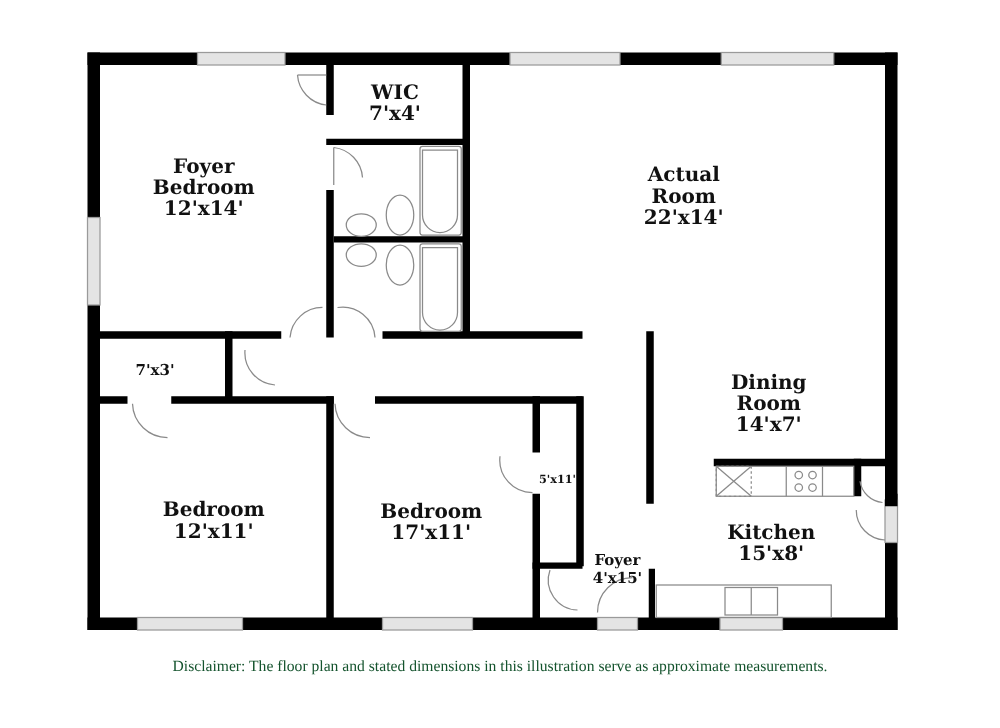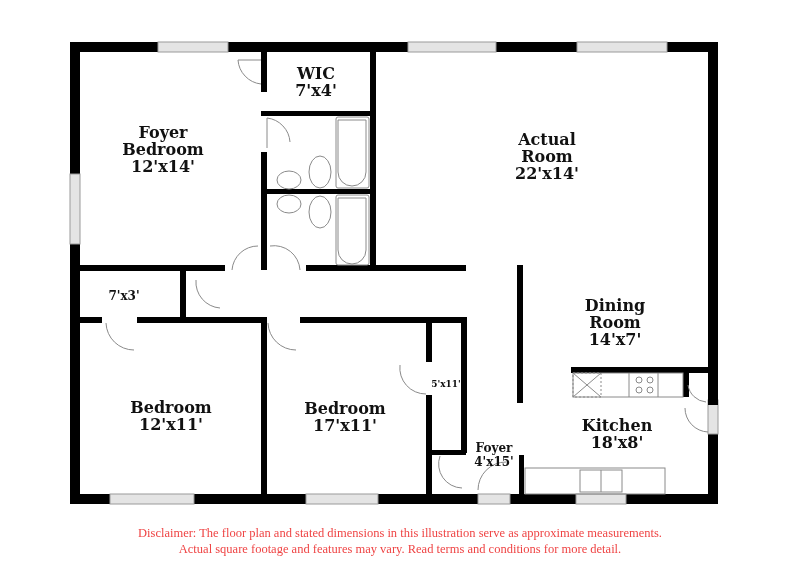--- a/index.html
+++ b/index.html
@@ -2,21 +2,21 @@
 <html><head>
 <meta charset="utf-8">
 <style>
   html, body { margin: 0; padding: 0; background: #ffffff; }
   body { width: 800px; height: 582px; position: relative; overflow: hidden; font-family: "DejaVu Serif", "Liberation Serif", serif; }
   #plan { position: absolute; left: 0; top: 0; width: 800px; height: 582px; }
   .label { position: absolute; text-align: center; font-family: "DejaVu Serif", "Liberation Serif", serif; font-weight: bold; color: #111; line-height: 17px; font-size: 16px; transform: translateX(-50%); white-space: nowrap; }
   .label span { display: block; }
   .label.small { font-size: 12px; line-height: 14px; }
   .label.tiny { font-size: 9px; line-height: 10px; }
-  .disclaimer { position: absolute; left: 0; top: 525px; width: 800px; text-align: center; font-family: "Liberation Serif", "DejaVu Serif", serif; font-size: 12.5px; line-height: 16px; color: #ef4444; }
+  .disclaimer { position: absolute; left: 0; top: 525px; width: 800px; text-align: center; font-family: "Liberation Serif", "DejaVu Serif", serif; font-size: 12.5px; line-height: 16px; color: #14532d; }
   .disclaimer span { display: block; }
 </style>
 </head>
 <body>
 
 <svg id="plan" viewBox="0 0 800 582" xmlns="http://www.w3.org/2000/svg">
   <g fill="#000">
 
     <rect x="70" y="42" width="648" height="10"></rect>
 
@@ -140,21 +140,21 @@
 </div>
 
 <div class="label" style="left:615px; top:297px;">
   <span>Dining</span>
   <span>Room</span>
   <span>14'x7'</span>
 </div>
 
 <div class="label" style="left:617px; top:417px;">
   <span>Kitchen</span>
-  <span>18'x8'</span>
+  <span>15'x8'</span>
 </div>
 
 <div class="label small" style="left:494px; top:441px;">
   <span>Foyer</span>
   <span>4'x15'</span>
 </div>
 
 <div class="label" style="left:171px; top:399px;">
   <span>Bedroom</span>
   <span>12'x11'</span>
@@ -168,14 +168,13 @@
 <div class="label small" style="left:124px; top:289px;">
   <span>7'x3'</span>
 </div>
 
 <div class="label tiny" style="left:446px; top:379px;">
   <span>5'x11'</span>
 </div>
 
 <div class="disclaimer">
   <span>Disclaimer: The floor plan and stated dimensions in this illustration serve as approximate measurements.</span>
-  <span>Actual square footage and features may vary. Read terms and conditions for more detail.</span>
 </div>
 
 </body></html>

